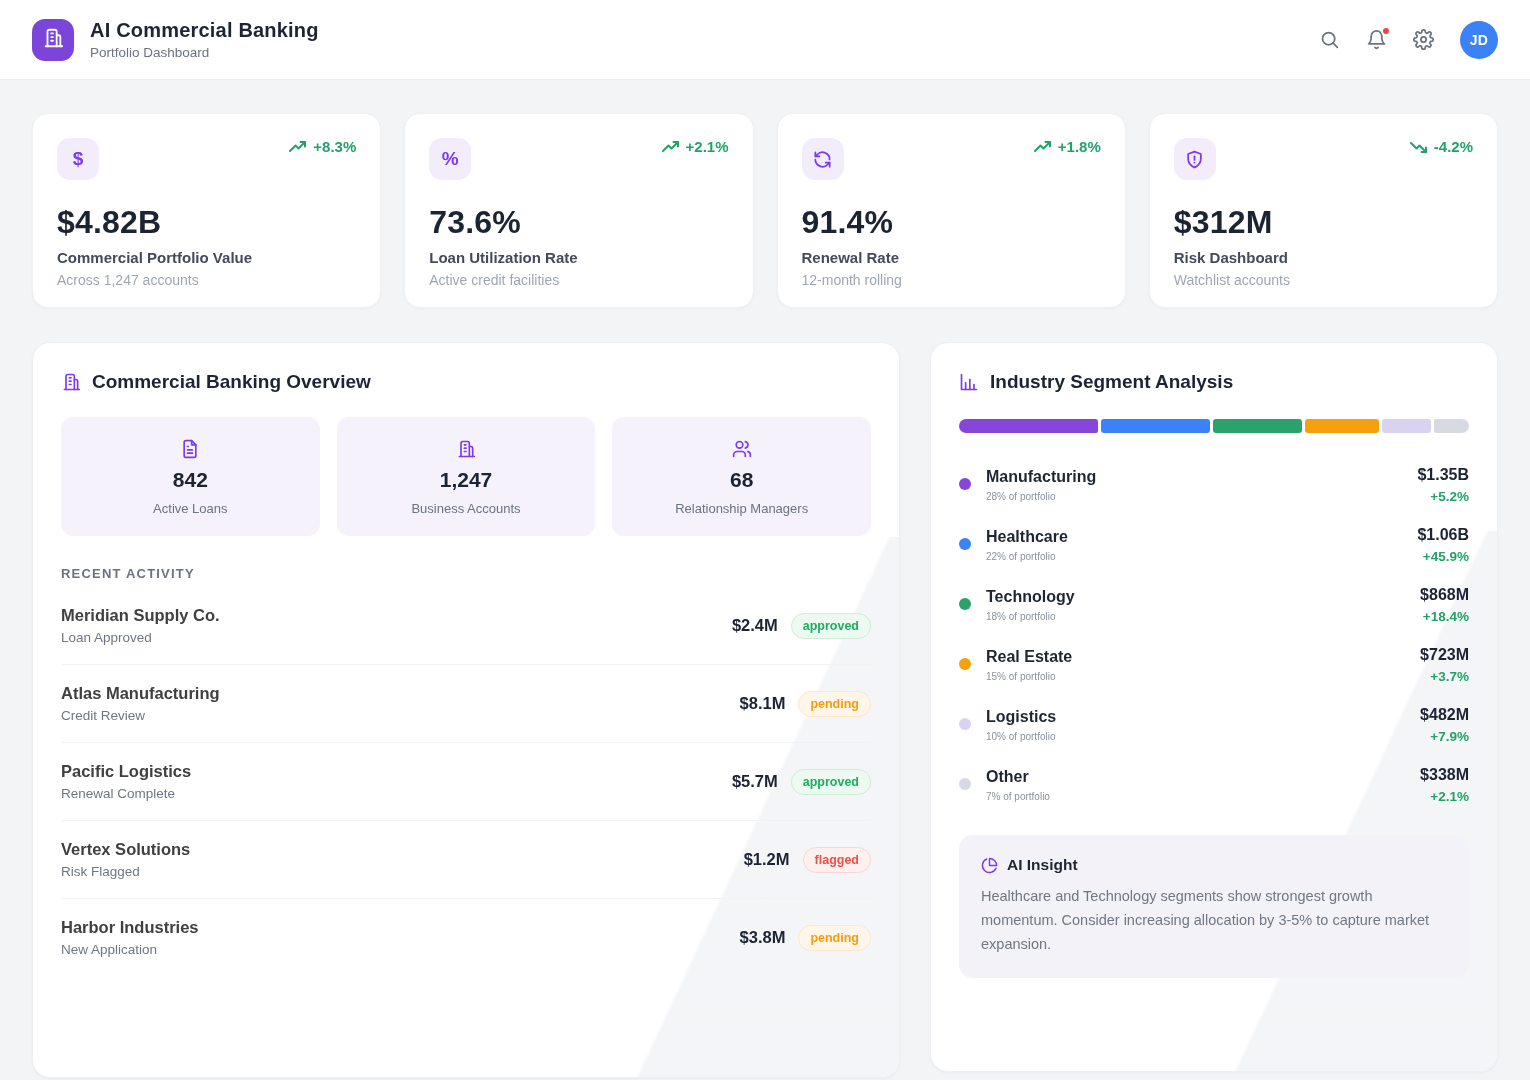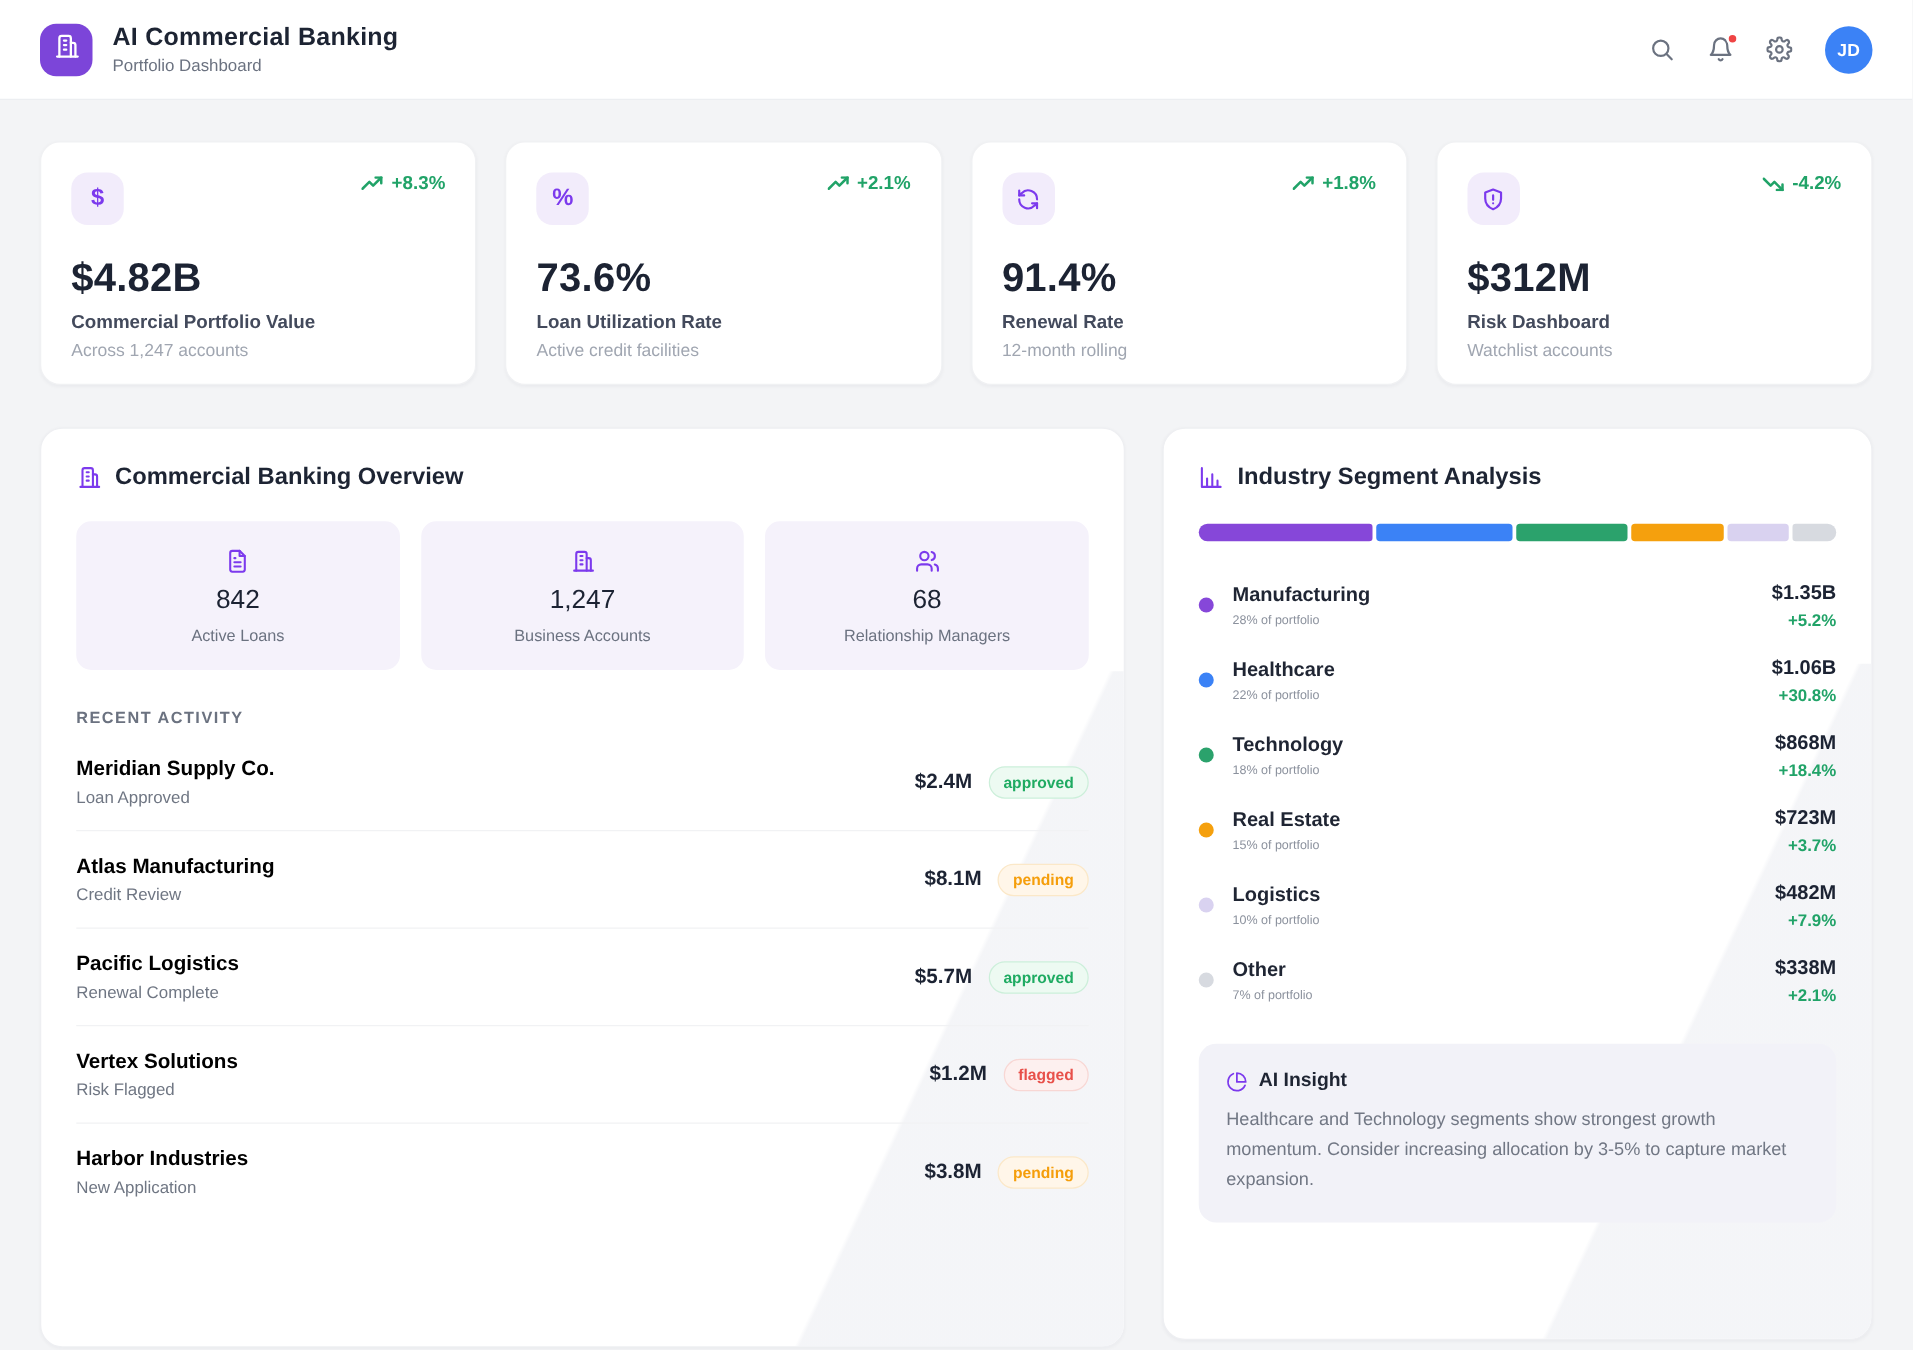--- a/index.html
+++ b/index.html
@@ -73,31 +73,31 @@
   .panel-title-row .ptr-icon { color:#7c3aed; display:flex; }
   .panel-title { font-size:19px; font-weight:700; color:#1d2433; }
 
   
   .ministats { display:grid; grid-template-columns:repeat(3,1fr); gap:17px; margin-top:24px; position:relative; z-index:1; }
   .ministat {
     background:#f5f2fb; border-radius:12px; padding:22px 10px 20px 10px;
     display:flex; flex-direction:column; align-items:center; gap:9px;
   }
   .ministat .mi-icon { color:#7c3aed; display:flex; }
-  .mini-value { font-size:21px; font-weight:400; color:#1c2333; }
+  .mini-value { font-size:21px; font-weight:700; color:#1c2333; }
   .mini-label { font-size:13px; color:#6b7280; }
 
   
   .section-label { margin-top:30px; font-size:13px; font-weight:700; letter-spacing:1.2px;
     color:#6b7280; position:relative; z-index:1; }
   .activity-list { margin-top:6px; position:relative; z-index:1; }
   .activity-row { display:flex; align-items:center; justify-content:space-between;
     padding:19px 0; border-bottom:1px solid #f1f2f4; cursor:pointer; }
   .activity-row:last-child { border-bottom:none; }
-  .act-name { font-size:16.5px; font-weight:700; color:#000000; }
+  .act-name { font-size:16.5px; font-weight:700; color:#404040; }
   .act-detail { font-size:13.5px; color:#6f7683; margin-top:5px; }
   .act-right { display:flex; align-items:center; gap:13px; }
   .act-amount { font-size:16.5px; font-weight:700; color:#1c2333; }
   .badge { font-size:12.5px; font-weight:700; padding:5px 11px; border-radius:999px; }
   .badge.approved { color:#1fab62; background:#edfaf2; border:1px solid #ccefda; }
   .badge.pending  { color:#f59e0b; background:#fff6e9; border:1px solid #fbe8c8; }
   .badge.flagged  { color:#e8504a; background:#fdf0ef; border:1px solid #f8d7d4; }
 
   .footer-btn {
     margin-top:16px; width:100%; height:46px; border:none; border-radius:10px;
@@ -400,21 +400,21 @@
           </div>
         </div>
         <div class="segment-row">
           <span class="seg-dot" style="background: rgb(59, 130, 246);"></span>
           <div class="seg-main">
             <div class="seg-name">Healthcare</div>
             <div class="seg-sub">22% of portfolio</div>
           </div>
           <div class="seg-right">
             <div class="seg-value">$1.06B</div>
-            <div class="seg-change">+30.8%</div>
+            <div class="seg-change">+45.9%</div>
           </div>
         </div>
         <div class="segment-row">
           <span class="seg-dot" style="background: rgb(43, 162, 108);"></span>
           <div class="seg-main">
             <div class="seg-name">Technology</div>
             <div class="seg-sub">18% of portfolio</div>
           </div>
           <div class="seg-right">
             <div class="seg-value">$868M</div>

